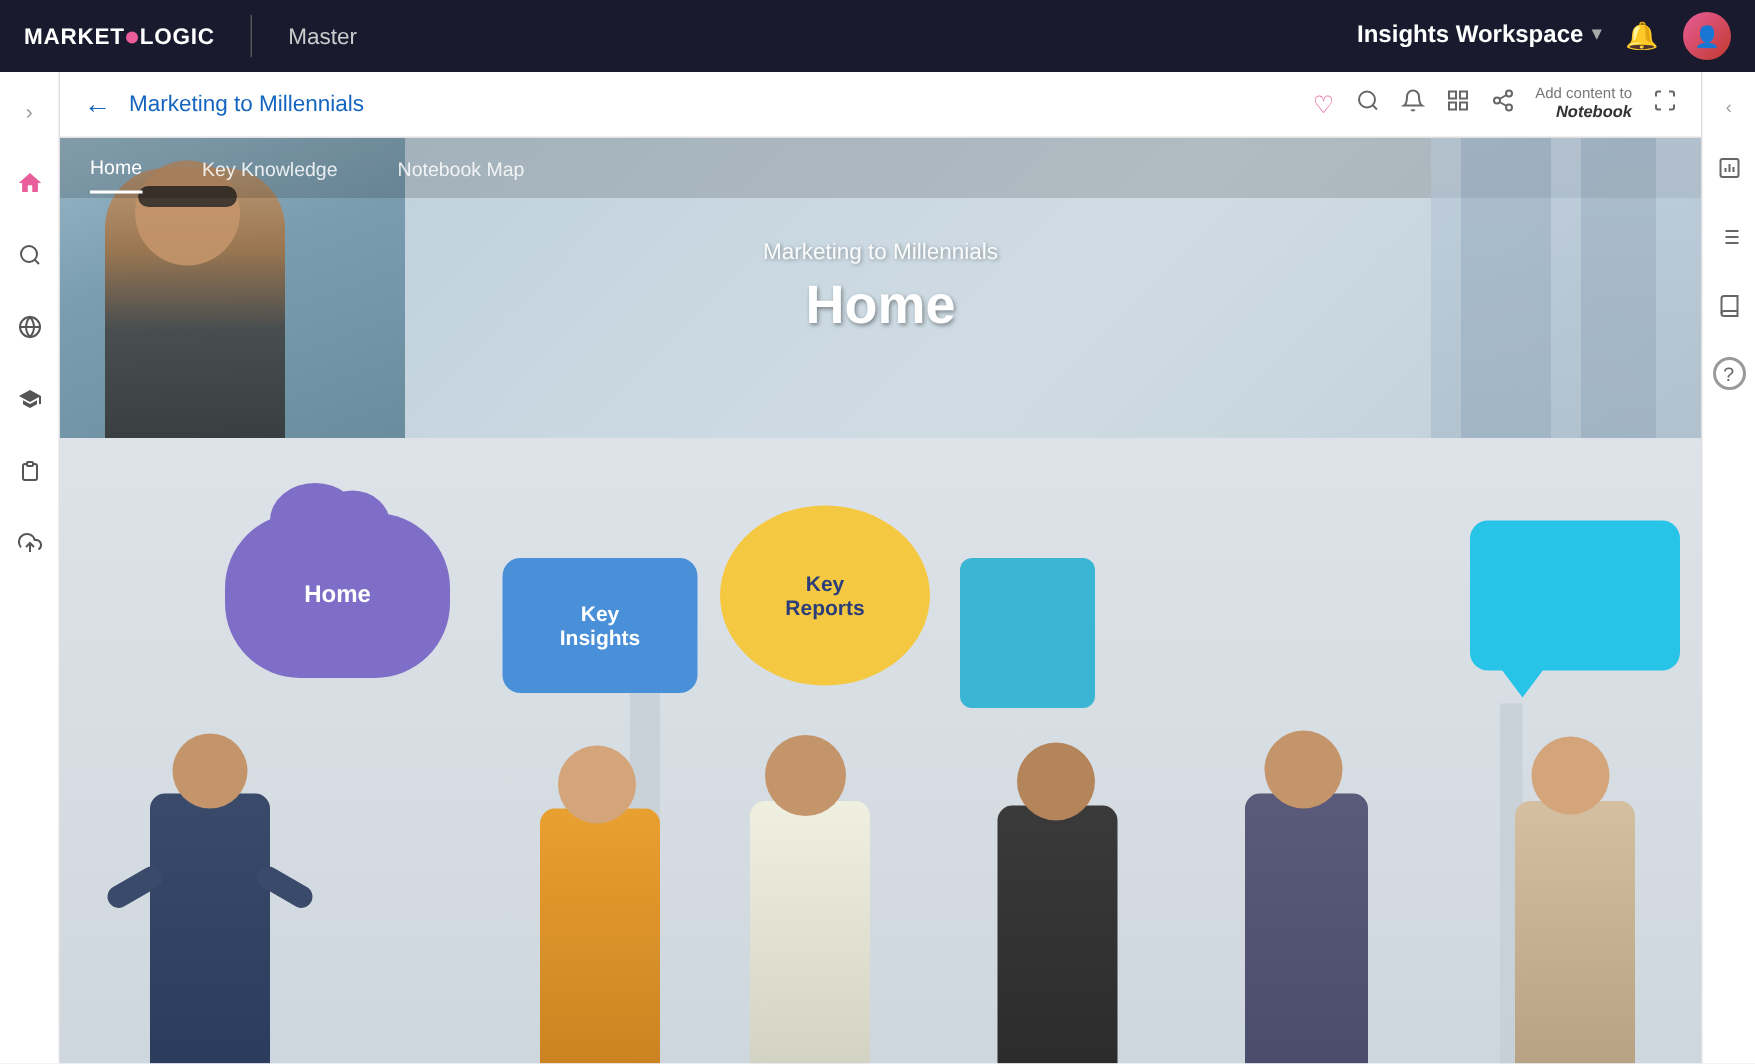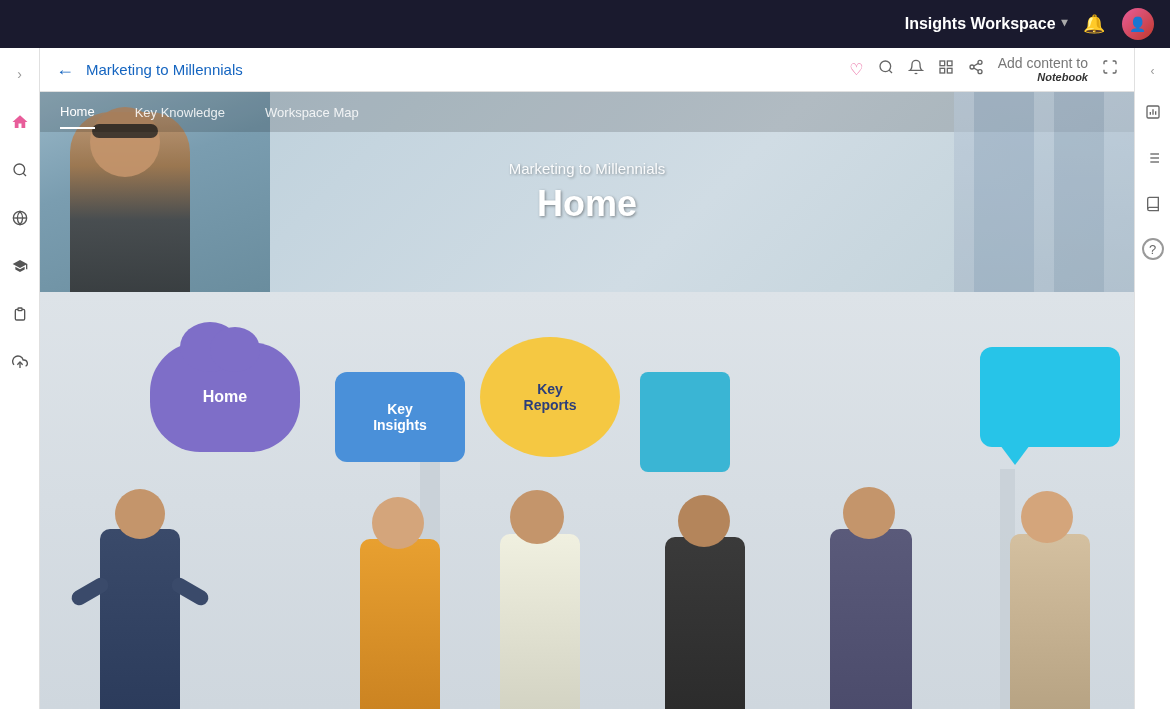--- a/index.html
+++ b/index.html
@@ -156,21 +156,21 @@
     .breadcrumb-action-icon.active { color: #e85d9a; }
     .notebook-btn {
       display: flex;
       flex-direction: column;
       align-items: flex-end;
       cursor: pointer;
       font-size: 11px;
       color: #555;
       line-height: 1.2;
     }
-    .notebook-btn span:first-child { font-size: 14px; color: #777; }
+    .notebook-btn span:first-child { font-size: 10px; color: #777; }
     .notebook-btn span:last-child { font-weight: bold; color: #333; font-style: italic; }
     .expand-icon {
       color: #666;
       font-size: 16px;
       cursor: pointer;
     }
 
     
     .hero-banner {
       position: relative;
@@ -377,20 +377,27 @@
     .scene-wrapper {
       position: absolute;
       top: 0; left: 0; right: 0; bottom: 0;
       overflow: hidden;
     }
   </style>
 </head>
 <body>
 
 <div class="top-nav">
+  <div class="logo-area">
+    <span class="logo-text">
+      MARKET<span style="display:inline-block;width:8px;height:8px;background:#e85d9a;border-radius:50%;vertical-align:middle;margin:0 1px;"></span>LOGIC
+    </span>
+    <div class="logo-divider"></div>
+    <span class="master-text">Master</span>
+  </div>
   <div class="nav-right">
     <button class="workspace-btn">
       <span>Insights Workspace</span>
       <span class="caret">▾</span>
     </button>
     <span class="bell-icon-nav">🔔</span>
     <div class="avatar-circle">
       <span class="avatar-icon">👤</span>
     </div>
   </div>
@@ -493,21 +500,21 @@
 
         <div style="position:absolute;bottom:0;left:30px;width:120px;height:180px;background:linear-gradient(180deg,#c4956b 0%,#a07040 30%,#404040 60%,#303030 100%);border-radius:40px 40px 0 0;opacity:0.85;"></div>
         <div style="position:absolute;top:15px;left:50px;width:70px;height:70px;background:#c4956b;border-radius:50%;opacity:0.9;"></div>
 
         <div style="position:absolute;top:32px;left:52px;width:66px;height:14px;background:#222;border-radius:10px;opacity:0.8;"></div>
       </div>
 
       <div class="hero-tabs">
         <span class="hero-tab active">Home</span>
         <span class="hero-tab">Key Knowledge</span>
-        <span class="hero-tab">Workspace Map</span>
+        <span class="hero-tab">Notebook Map</span>
       </div>
 
       <div class="hero-content">
         <div class="hero-subtitle">Marketing to Millennials</div>
         <div class="hero-title">Home</div>
       </div>
 
       <div style="position:absolute;right:0;top:0;width:180px;height:100%;background:linear-gradient(180deg,#b8c8d8 0%,#a8b8c8 100%);opacity:0.6;">
         <div style="position:absolute;top:0;left:20px;width:60px;height:100%;background:rgba(100,130,160,0.4);"></div>
         <div style="position:absolute;top:0;left:100px;width:50px;height:100%;background:rgba(80,110,140,0.3);"></div>

